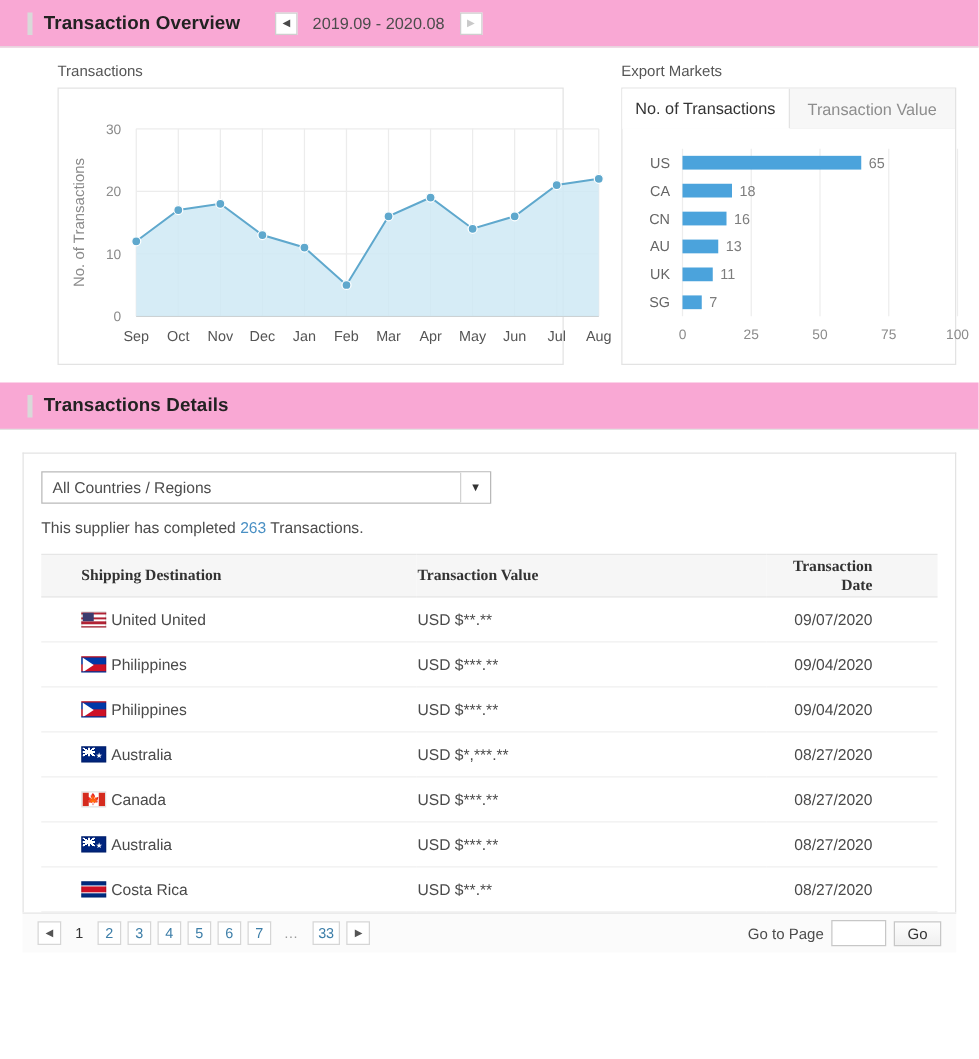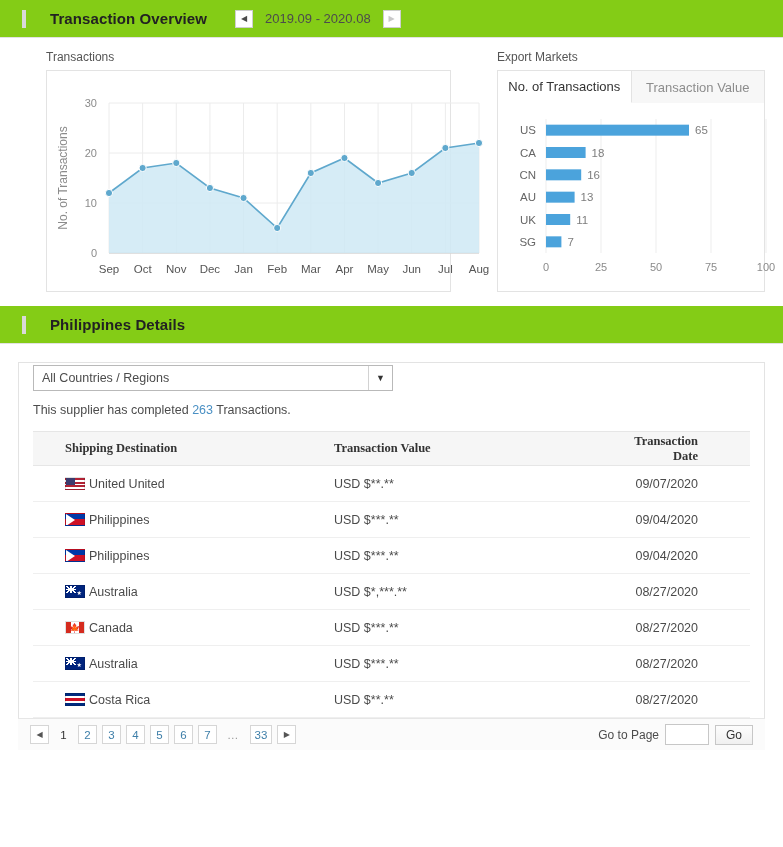--- a/index.html
+++ b/index.html
@@ -7,26 +7,26 @@
     margin: 0; padding: 0;
     width: 783px; height: 847px;
     background: #ffffff;
     font-family: "Liberation Sans", sans-serif;
     color: #333;
     overflow: hidden;
   }
 
   
   .section-bar {
-    background: #84cc16;
+    background: #f9a8d4;
     border-bottom: 1px solid #e2e2e2;
     height: 38px;
     display: flex;
     align-items: center;
-    padding-left: 50px;
+    padding-left: 35px;
   }
   .section-bar .accent {
     position: absolute;
     left: 22px;
     width: 4px;
     height: 18px;
     background: #d9d9d9;
   }
   .section-title {
     font-size: 15px;
@@ -105,21 +105,21 @@
     border-bottom: 1px solid #fff;
   }
 
   
   .details-body {
     padding: 18px 18px 0 18px;
   }
   .panel {
     border: 1px solid #e3e3e3;
     border-bottom: none;
-    padding: 2px 14px 0 14px;
+    padding: 14px 14px 0 14px;
   }
   .select-wrap {
     position: relative;
     width: 360px;
     height: 26px;
     border: 1px solid #b9b9b9;
     background: #fff;
     display: flex;
     align-items: center;
   }
@@ -411,21 +411,21 @@
           <rect x="48" y="133.33333333333331" width="15.400000000000006" height="11" fill="#4ba3dc"></rect>
           <text x="69.4" y="142.83333333333331" font-size="11.5" fill="#7d7d7d" font-family="&quot;Liberation Sans&quot;, sans-serif">7</text>
         </svg>
     </div>
   </div>
 </div>
 
 <div style="margin-top:14px;" class="hdr-wrap">
   <div class="section-bar">
     <div class="accent"></div>
-    <div class="section-title">Philippines Details</div>
+    <div class="section-title">Transactions Details</div>
   </div>
 </div>
 
 <div class="details-body">
   <div class="panel">
 
     <div class="select-wrap">
       <span class="select-value">All Countries / Regions</span>
       <span class="select-arrow">▼</span>
     </div>

